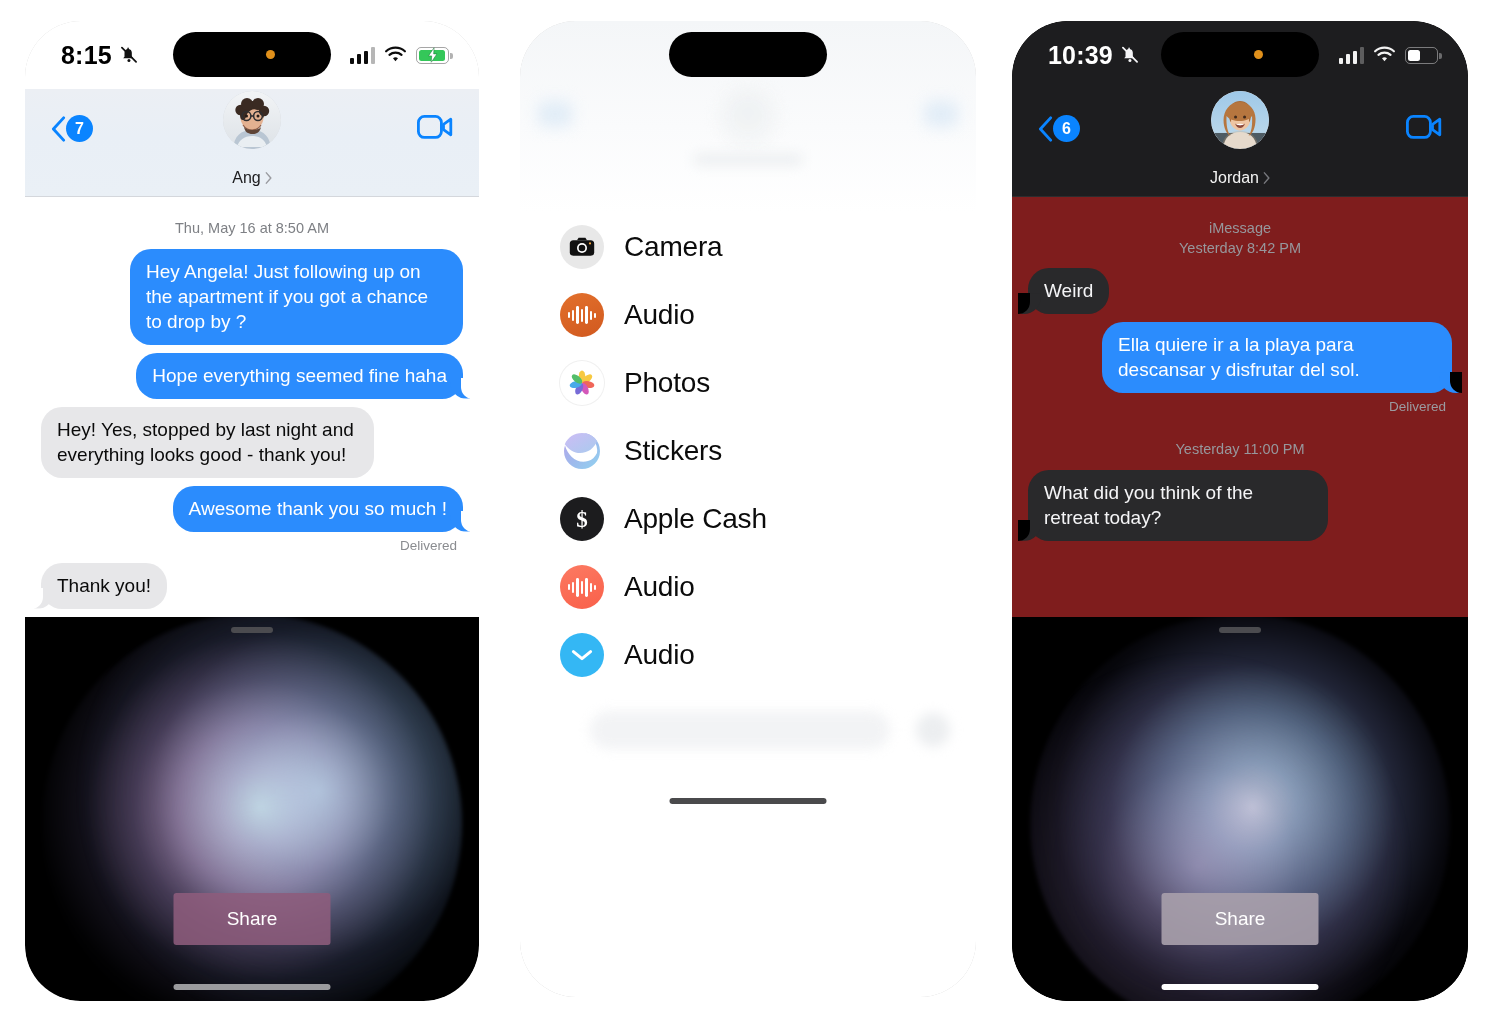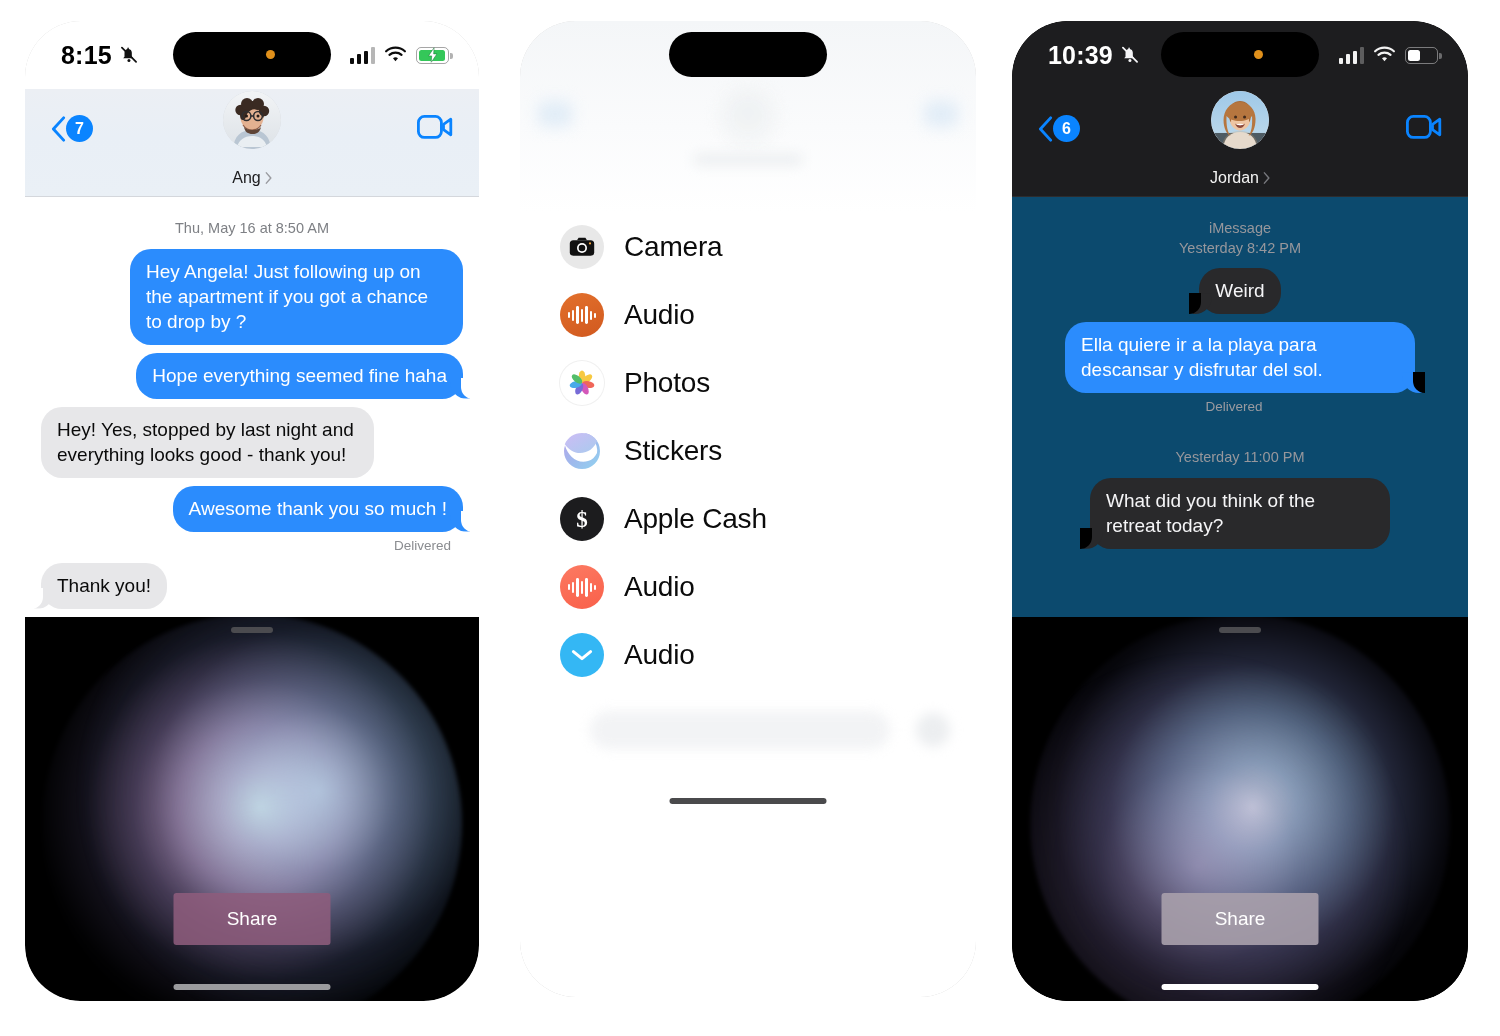--- a/index.html
+++ b/index.html
@@ -165,21 +165,21 @@
 
   
   .messages {
     flex: 1 1 auto;
     padding: 14px 16px 6px 16px;
     display: flex; flex-direction: column;
     overflow: hidden;
     position: relative;
   }
   .light .messages { background: #ffffff; }
-  .dark  .messages { background: #0c4a6e; align-items: center; }
+  .dark  .messages { background: #7f1d1d; }
 
   .daystamp {
     text-align: center;
     font-size: 14.5px;
     margin: 8px 0 10px 0;
     line-height: 1.35;
   }
   .light .daystamp { color: #7e8085; }
   .dark  .daystamp { color: #97979c; }
 
@@ -237,21 +237,21 @@
     width: 12px; height: 21px;
     border-bottom-right-radius: 14px;
     z-index: 2;
   }
   .light .bubble.tail.in::before { background: #fff; }
   .dark  .bubble.tail.in::before { background: #000; }
 
   .delivered {
     text-align: right;
     font-size: 13.5px;
-    margin: -2px 12px 10px 0;
+    margin: -2px 6px 10px 0;
   }
   .light .delivered { color: #8a8c90; }
   .dark  .delivered { color: #9b9ba0; }
 
   
   .composer {
     display: flex; align-items: center; gap: 12px;
     padding: 8px 14px 12px 14px;
     margin-top: auto;
   }
@@ -801,21 +801,21 @@
         </div>
 
         <div class="row in">
           <div class="bubble in tail">Weird</div>
         </div>
         <div class="row out">
           <div class="bubble out tail" style="max-width:350px">Ella quiere ir a la playa para descansar y disfrutar del sol.</div>
         </div>
         <div class="delivered">Delivered</div>
 
-        <div class="daystamp" style="margin-top:24px">Yesterday 11:00 PM</div>
+        <div class="daystamp" style="margin-top:16px">Yesterday 11:00 PM</div>
 
         <div class="row in">
           <div class="bubble in tail" style="max-width:300px">What did you think of the retreat today?</div>
         </div>
 
       </div>
 
       <div class="share-panel">
         <div class="grabber"></div>
         <div class="glow cool"></div>

